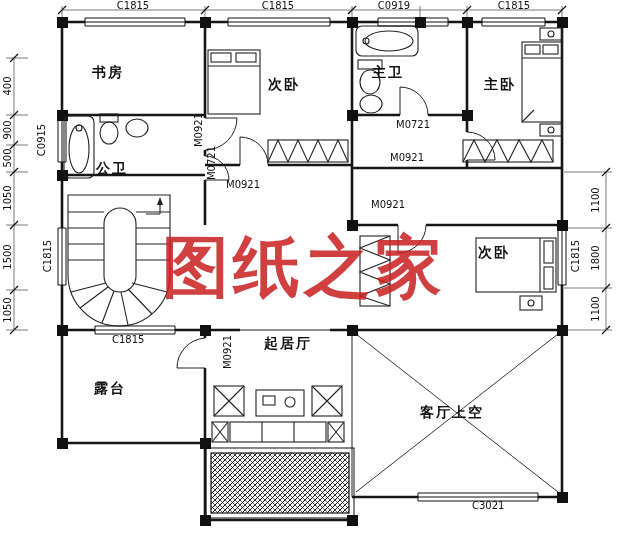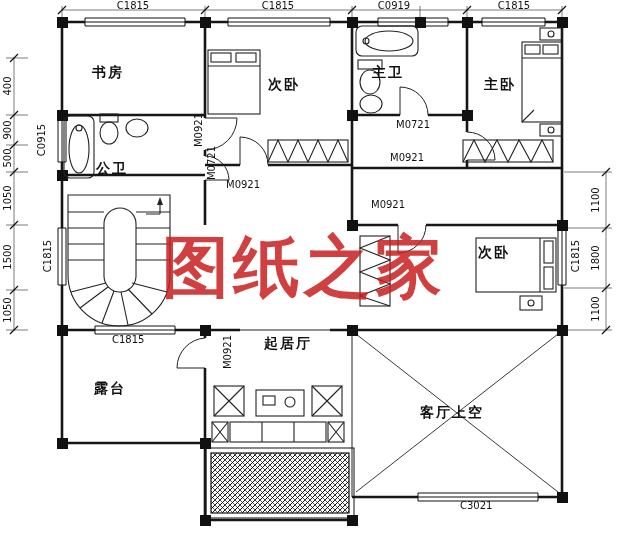--- a/index.html
+++ b/index.html
@@ -222,21 +222,21 @@
   <span class="vlbl" style="left:-14px;top:304px">1050</span>
 
   <span class="vlbl" style="left:574px;top:194px">1100</span>
   <span class="vlbl" style="left:574px;top:252px">1800</span>
   <span class="vlbl" style="left:574px;top:303px">1100</span>
 
   <span class="vlbl" style="left:20px;top:134px">C0915</span>
   <span class="vlbl" style="left:26px;top:250px">C1815</span>
   <span class="vlbl" style="left:554px;top:250px">C1815</span>
   <span class="lbl" style="left:112px;top:334px">C1815</span>
-  <span class="lbl" style="left:460px;top:500px">C3021</span>
+  <span class="lbl" style="left:472px;top:500px">C3021</span>
 
   <span class="vlbl" style="left:177px;top:124px">M0921</span>
   <span class="vlbl" style="left:190px;top:157px">M0721</span>
   <span class="lbl" style="left:226px;top:179px">M0921</span>
   <span class="lbl" style="left:396px;top:119px">M0721</span>
   <span class="lbl" style="left:390px;top:152px">M0921</span>
   <span class="lbl" style="left:371px;top:199px">M0921</span>
   <span class="vlbl" style="left:206px;top:346px">M0921</span>
 
   <span class="room" style="left:92px;top:64px">书房</span>

